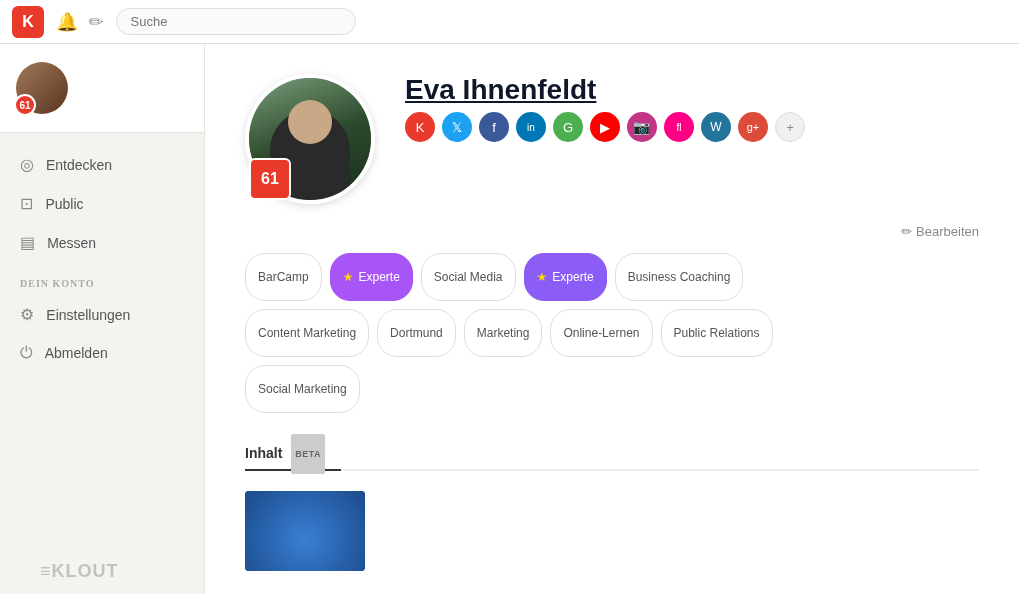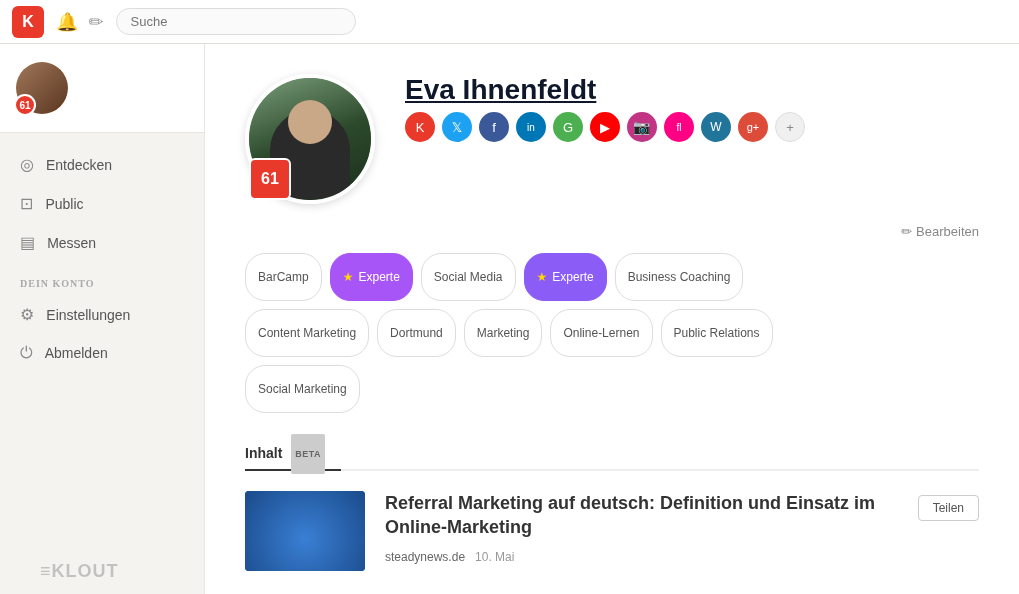--- a/index.html
+++ b/index.html
@@ -523,26 +523,16 @@
             <line x1="90" y1="50" x2="100" y2="68" stroke="#aaccff" stroke-width="1" opacity="0.4"></line>
 
             <circle cx="60" cy="26" r="5" fill="#ddeeff"></circle>
             <circle cx="30" cy="46" r="4" fill="#ddeeff"></circle>
             <circle cx="90" cy="46" r="4" fill="#ddeeff"></circle>
             <circle cx="20" cy="66" r="4" fill="#bbddff"></circle>
             <circle cx="100" cy="64" r="4" fill="#bbddff"></circle>
           </svg>
         </div>
       </div>
-      <div class="article-content">
-        <div style="display:flex; justify-content:space-between; align-items:flex-start;">
-          <div class="article-title">Referral Marketing auf deutsch: Definition und Einsatz im Online-Marketing</div>
-          <button class="share-btn" style="flex-shrink:0; margin-left:12px; margin-top:4px;">Teilen</button>
-        </div>
-        <div class="article-meta">
-          <span class="article-meta-source">steadynews.de</span>
-          <span>10. Mai</span>
-        </div>
-      </div>
     </div>
 
   </div>
 </div>
 
 </body></html>

